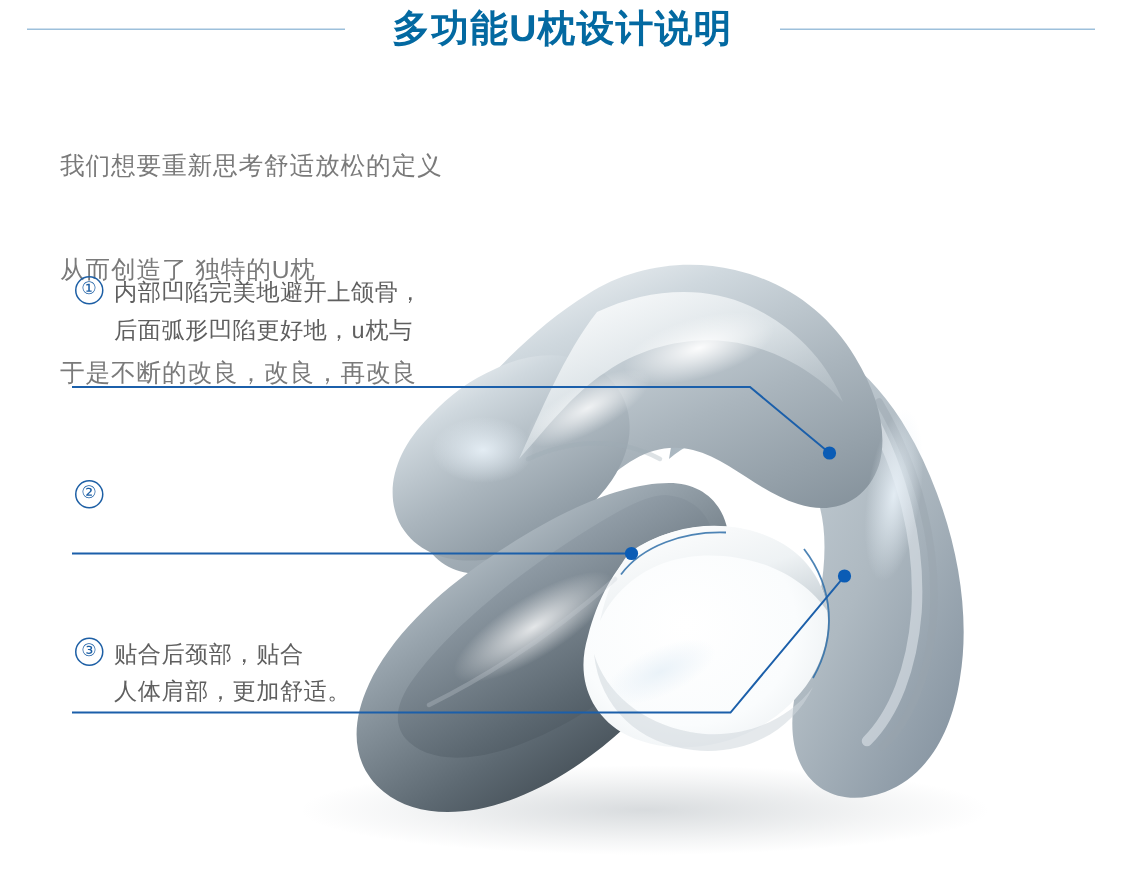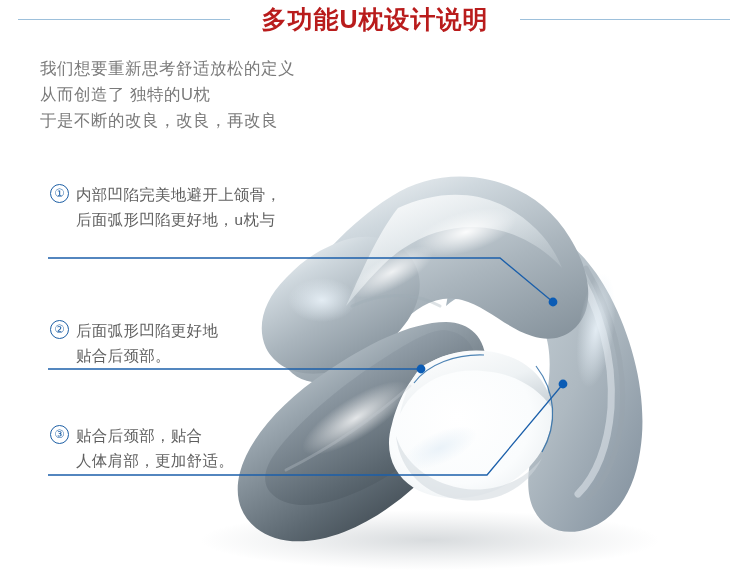--- a/index.html
+++ b/index.html
@@ -20,36 +20,36 @@
     position:absolute;top:19px;height:1px;
     background:#9dc0db;
   }
   .rule-left{left:18px;width:212px;}
   .rule-right{left:520px;width:210px;}
   .title{
     position:absolute;top:2px;left:0;width:750px;
     text-align:center;
     font-size:25px;
     font-weight:bold;
-    color:#b91c1c;
+    color:#0369a1;
     letter-spacing:1px;
     line-height:34px;
     white-space:nowrap;
   }
 
   
   .intro{
     position:absolute;left:40px;top:55px;
     font-size:16.5px;
     color:#7a7a7a;
     line-height:26px;
     letter-spacing:0.5px;
     white-space:nowrap;
   }
-  .intro div{height:26px;}
+  .intro div{height:26px;margin-top:43px;}
 
   
   .feature{
     position:absolute;
     font-size:15.5px;
     color:#5f5f5f;
     line-height:25px;
     letter-spacing:0.3px;
     white-space:nowrap;
     z-index:6;
@@ -302,24 +302,20 @@
   <div class="feature" id="feature-1">
     <span class="num">①</span>
     <div class="lines">
       <div>内部凹陷完美地避开上颌骨，</div>
       <div>后面弧形凹陷更好地，u枕与</div>
     </div>
   </div>
 
   <div class="feature" id="feature-2">
     <span class="num">②</span>
-    <div class="lines">
-      <div>后面弧形凹陷更好地</div>
-      <div>贴合后颈部。</div>
-    </div>
   </div>
 
   <div class="feature" id="feature-3">
     <span class="num">③</span>
     <div class="lines">
       <div>贴合后颈部，贴合</div>
       <div>人体肩部，更加舒适。</div>
     </div>
   </div>
 

